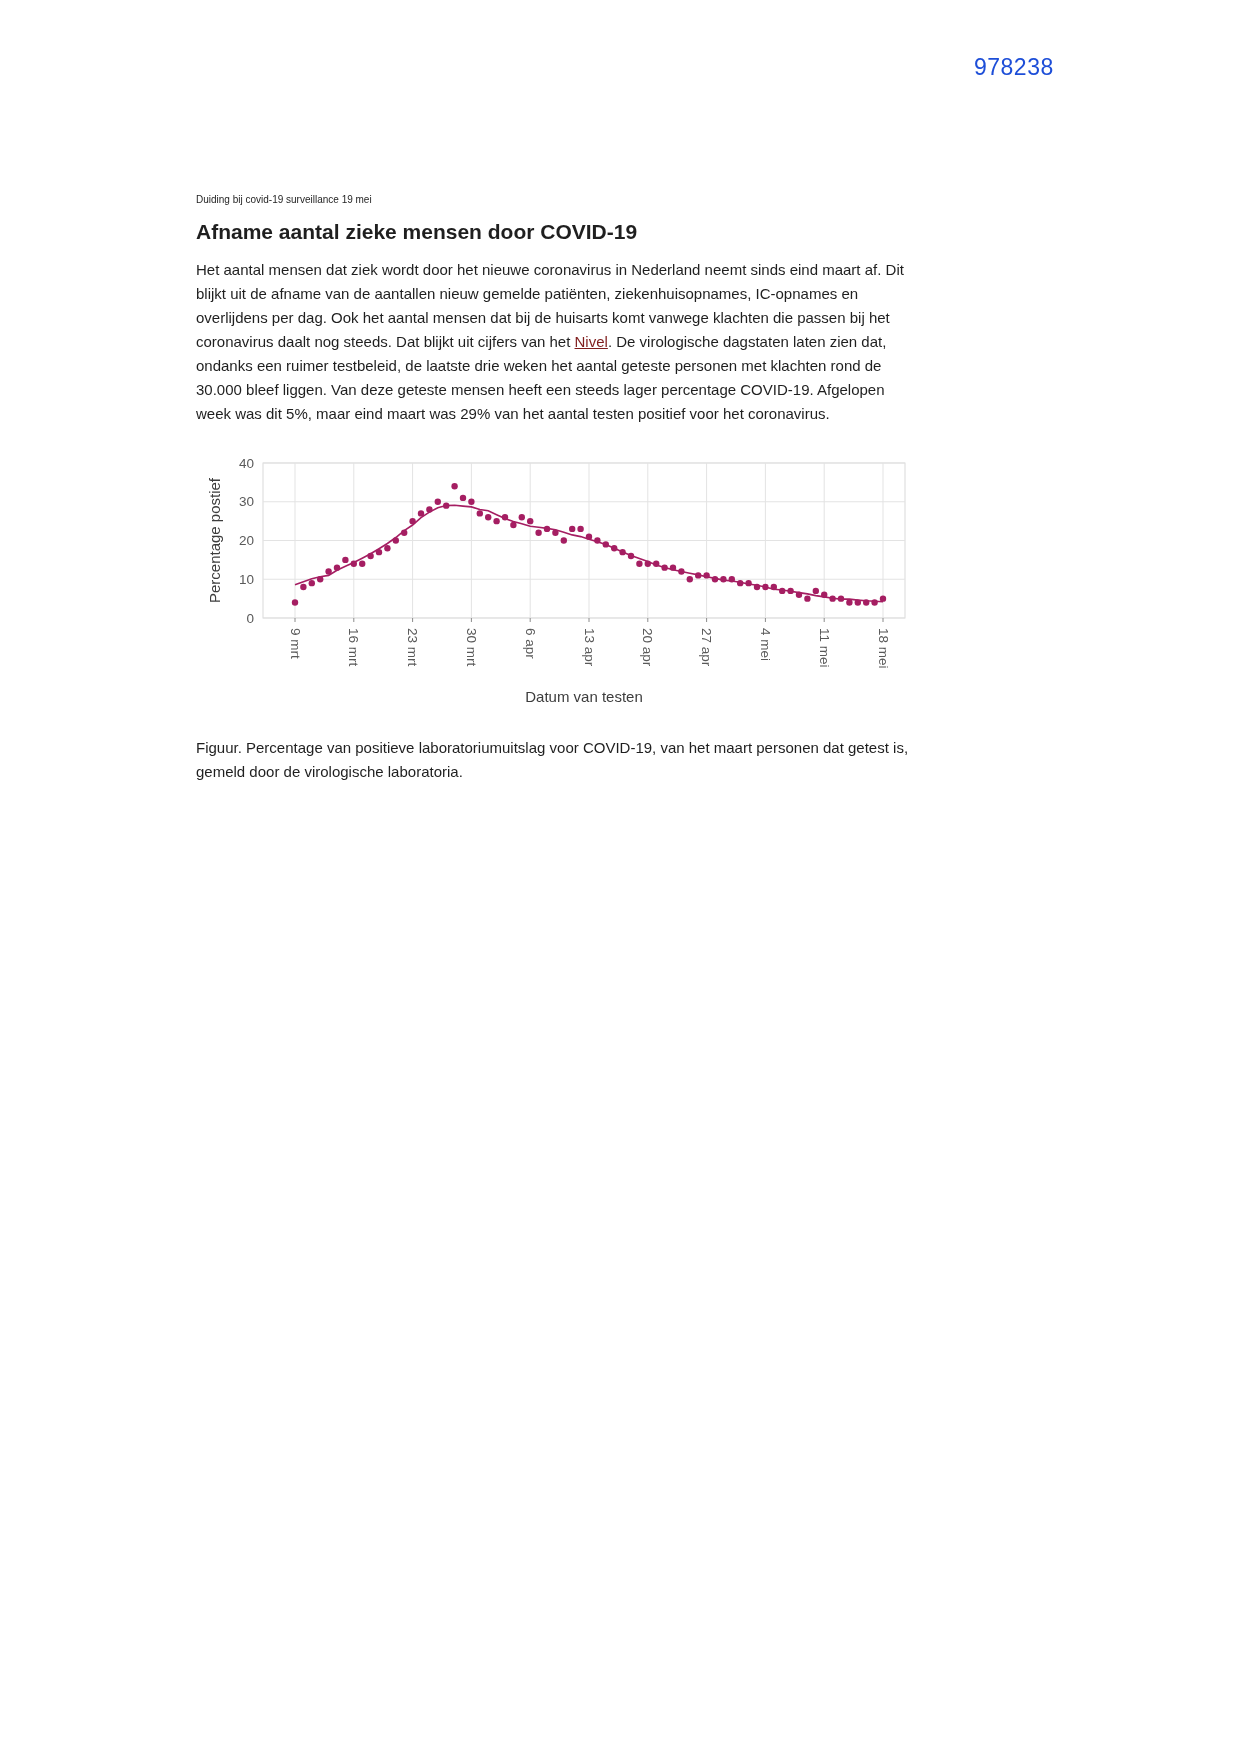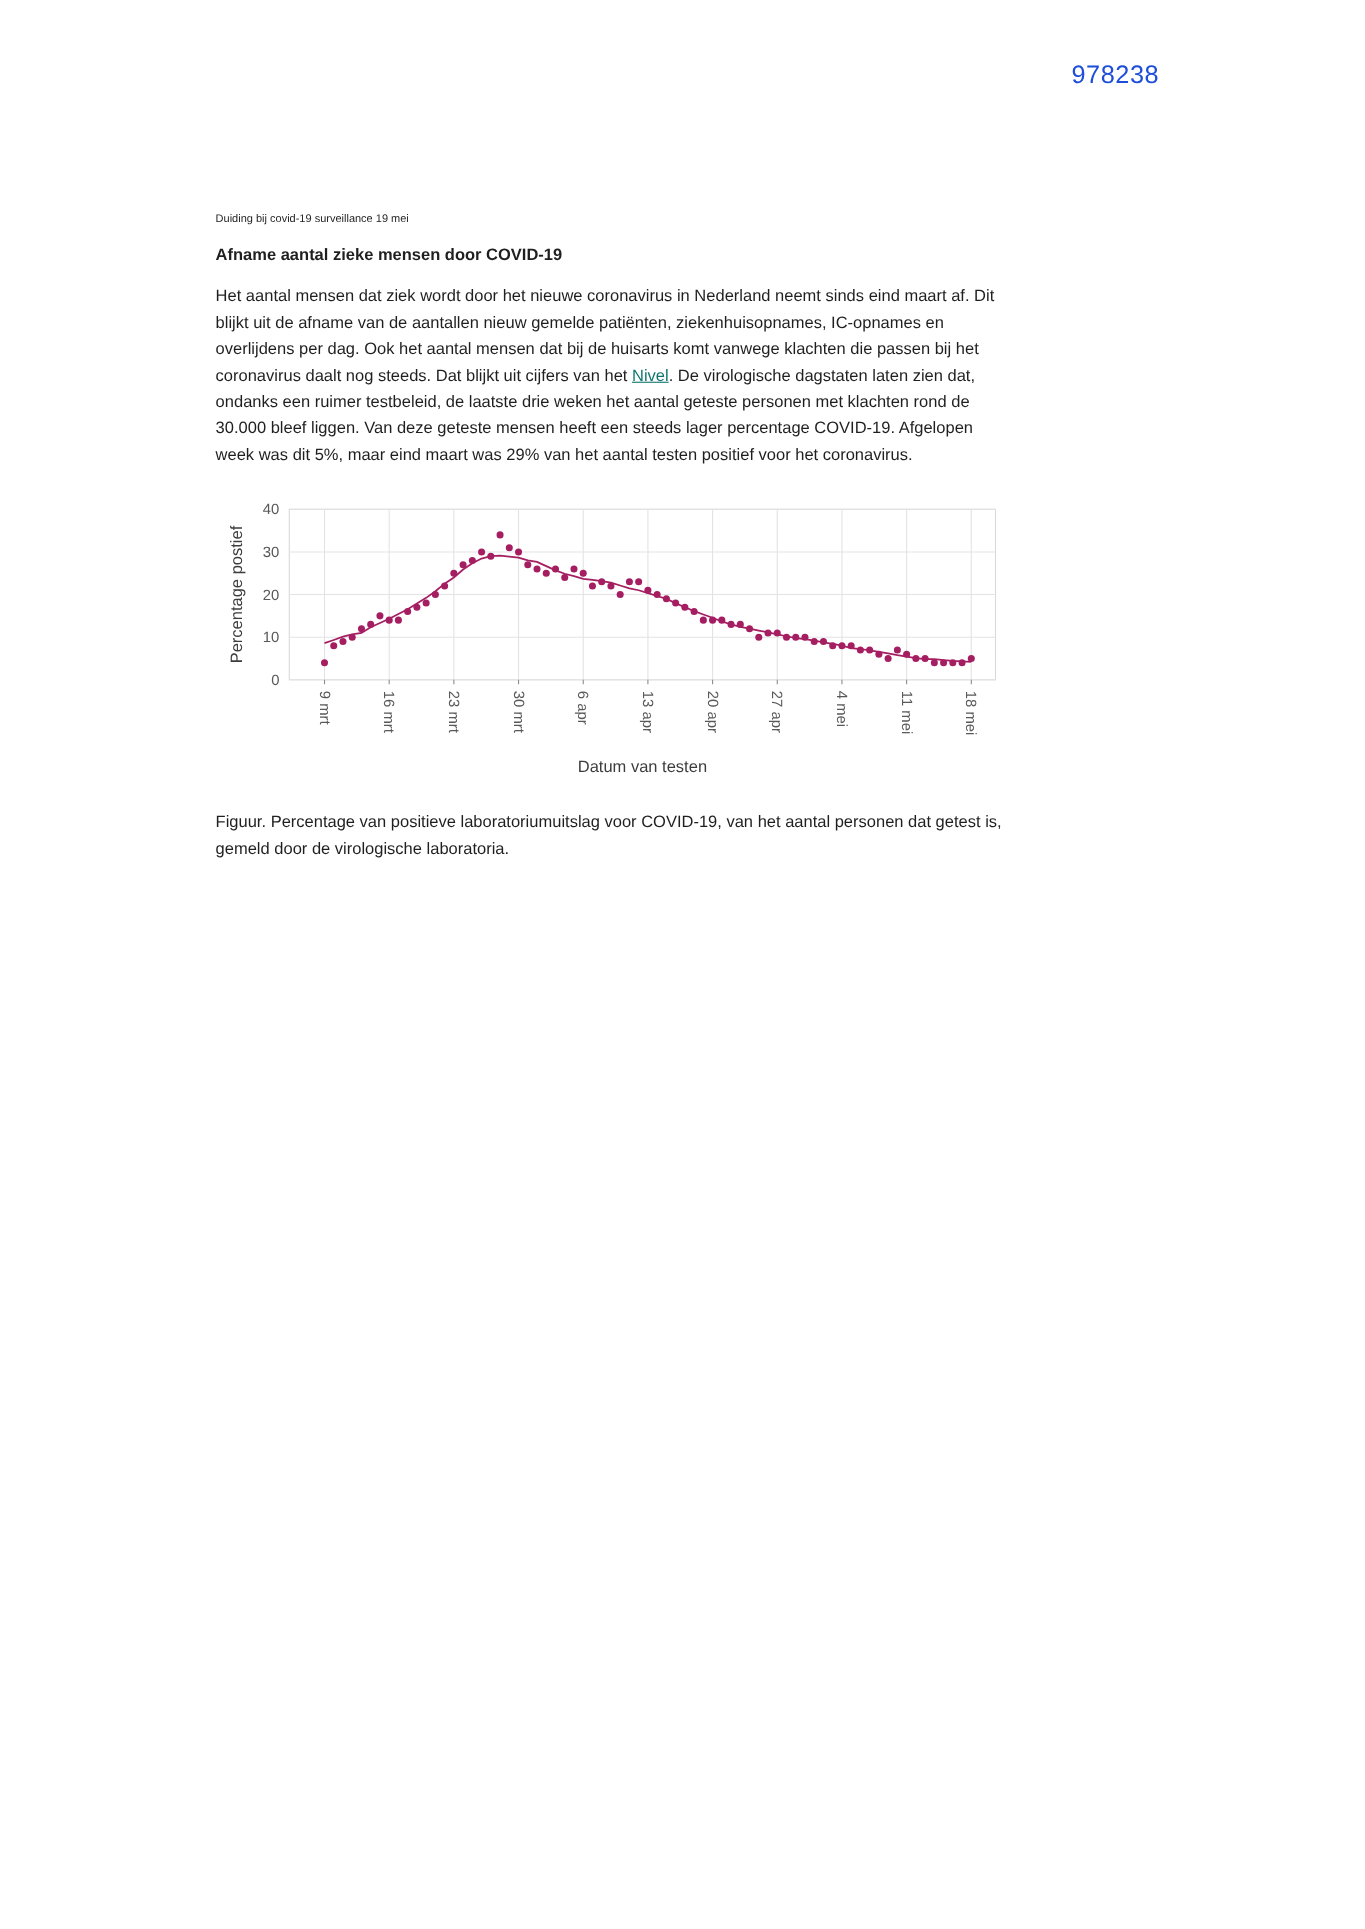--- a/index.html
+++ b/index.html
@@ -9,23 +9,23 @@
     font-family:"Liberation Sans", sans-serif;
     color:#1f1f1f;
   }
   .page { position:absolute; inset:0; background:#ffffff; overflow:hidden; }
   .page-number {
     position:absolute; left:974px; top:54px;
     font-size:23px; font-weight:500; color:#1d4ed8; letter-spacing:0.5px;
   }
   .content { position:absolute; left:196px; top:190px; width:722px; }
   .doc-title { font-size:10px; line-height:20px; margin-bottom:12px; }
-  .doc-heading { font-size:15px; font-weight:700; line-height:20px; margin-bottom:16px; }
+  .doc-heading { font-size:21px; font-weight:700; line-height:20px; margin-bottom:16px; }
   .doc-paragraph { font-size:15px; line-height:24px; }
-  .doc-link { color:#0f766e; text-decoration:underline; cursor:pointer; }
+  .doc-link { color:#7f1d1d; text-decoration:underline; cursor:pointer; }
   .chart-wrap { margin:30px 0 0 8px; width:710px; height:252px; }
   #chart-svg text { font-family:"Liberation Sans", sans-serif; }
   .doc-caption { font-size:15px; line-height:24px; margin-top:28px; }
 </style>
 </head>
 <body>
 
 <div class="page">
 
   <div class="page-number">978238</div>
@@ -154,16 +154,16 @@
           <circle cx="645.4" cy="146.5" r="3.2" fill="#a51e62"></circle>
           <circle cx="653.8000000000001" cy="146.5" r="3.2" fill="#a51e62"></circle>
           <circle cx="662.2" cy="146.5" r="3.2" fill="#a51e62"></circle>
           <circle cx="670.6" cy="146.5" r="3.2" fill="#a51e62"></circle>
           <circle cx="679" cy="142.625" r="3.2" fill="#a51e62"></circle>
           <text x="16" y="84.5" text-anchor="middle" transform="rotate(-90 16 84.5)" font-size="15" fill="#3d3d3d">Percentage postief</text>
           <text x="380" y="246" text-anchor="middle" font-size="15" fill="#3d3d3d">Datum van testen</text>
         </svg>
     </div>
 
-    <p class="doc-caption">Figuur. Percentage van positieve laboratoriumuitslag voor COVID-19, van het aantal personen dat getest is, gemeld door de virologische laboratoria.</p>
+    <p class="doc-caption">Figuur. Percentage van positieve laboratoriumuitslag voor COVID-19, van het maart personen dat getest is, gemeld door de virologische laboratoria.</p>
 
   </div>
 </div>
 
 </body></html>

